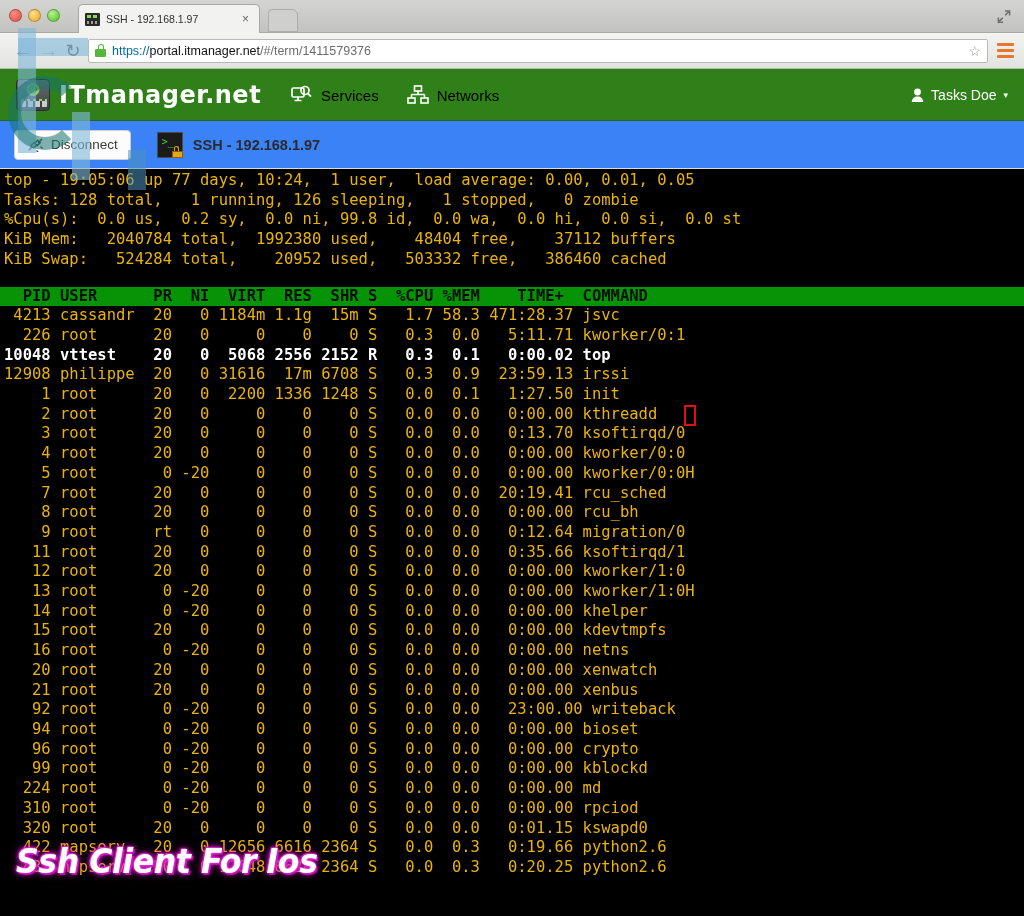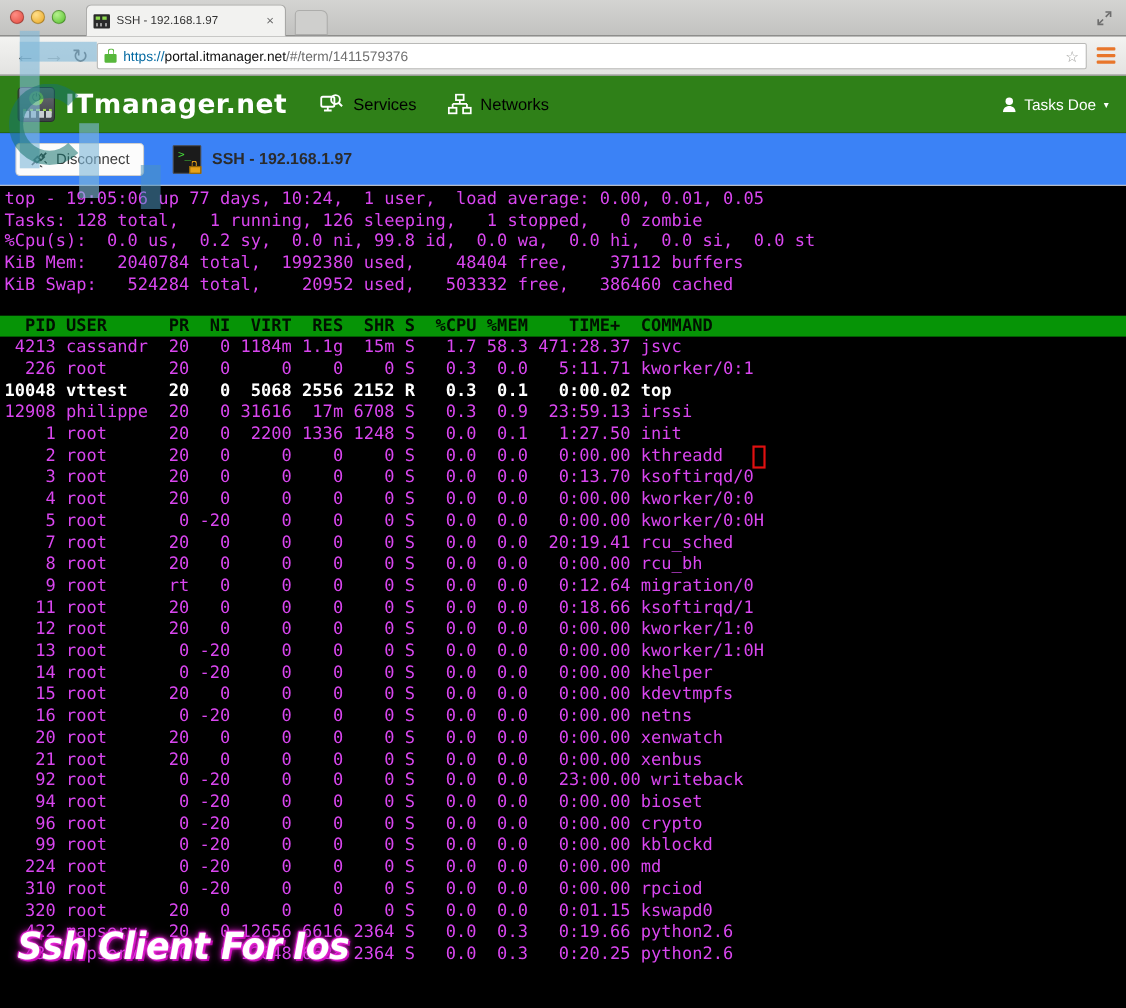--- a/index.html
+++ b/index.html
@@ -169,21 +169,21 @@
     position: relative;
     background: #000;
     height: 741px;
     overflow: hidden;
     padding: 2px 0 0 0;
     font-family: "DejaVu Sans Mono", "Liberation Mono", monospace;
     font-size: 15.5px;
     line-height: 19.7px;
     letter-spacing: 0px;
   }
-  .tline { color: #d946ef; white-space: pre; padding-left: 4px; }
+  .tline { color: #eab308; white-space: pre; padding-left: 4px; }
   .tline.bold { color: #ffffff; font-weight: bold; }
   .tline.head {
     background: #069406; color: #001000; font-weight: bold;
     padding-left: 4px; padding-right: 0;
   }
   .tgap { height: 17px; }
   .cursor-box {
     position: absolute; left: 684px; top: 236px;
     width: 12px; height: 21px;
     border: 2px solid #e01010;
@@ -347,21 +347,21 @@
         <div class="tline bold">10048 vttest    20   0  5068 2556 2152 R   0.3  0.1   0:00.02 top</div>
         <div class="tline">12908 philippe  20   0 31616  17m 6708 S   0.3  0.9  23:59.13 irssi</div>
         <div class="tline">    1 root      20   0  2200 1336 1248 S   0.0  0.1   1:27.50 init</div>
         <div class="tline">    2 root      20   0     0    0    0 S   0.0  0.0   0:00.00 kthreadd</div>
         <div class="tline">    3 root      20   0     0    0    0 S   0.0  0.0   0:13.70 ksoftirqd/0</div>
         <div class="tline">    4 root      20   0     0    0    0 S   0.0  0.0   0:00.00 kworker/0:0</div>
         <div class="tline">    5 root       0 -20     0    0    0 S   0.0  0.0   0:00.00 kworker/0:0H</div>
         <div class="tline">    7 root      20   0     0    0    0 S   0.0  0.0  20:19.41 rcu_sched</div>
         <div class="tline">    8 root      20   0     0    0    0 S   0.0  0.0   0:00.00 rcu_bh</div>
         <div class="tline">    9 root      rt   0     0    0    0 S   0.0  0.0   0:12.64 migration/0</div>
-        <div class="tline">   11 root      20   0     0    0    0 S   0.0  0.0   0:18.66 ksoftirqd/1</div>
+        <div class="tline">   11 root      20   0     0    0    0 S   0.0  0.0   0:35.66 ksoftirqd/1</div>
         <div class="tline">   12 root      20   0     0    0    0 S   0.0  0.0   0:00.00 kworker/1:0</div>
         <div class="tline">   13 root       0 -20     0    0    0 S   0.0  0.0   0:00.00 kworker/1:0H</div>
         <div class="tline">   14 root       0 -20     0    0    0 S   0.0  0.0   0:00.00 khelper</div>
         <div class="tline">   15 root      20   0     0    0    0 S   0.0  0.0   0:00.00 kdevtmpfs</div>
         <div class="tline">   16 root       0 -20     0    0    0 S   0.0  0.0   0:00.00 netns</div>
         <div class="tline">   20 root      20   0     0    0    0 S   0.0  0.0   0:00.00 xenwatch</div>
         <div class="tline">   21 root      20   0     0    0    0 S   0.0  0.0   0:00.00 xenbus</div>
         <div class="tline">   92 root       0 -20     0    0    0 S   0.0  0.0   23:00.00 writeback</div>
         <div class="tline">   94 root       0 -20     0    0    0 S   0.0  0.0   0:00.00 bioset</div>
         <div class="tline">   96 root       0 -20     0    0    0 S   0.0  0.0   0:00.00 crypto</div>

